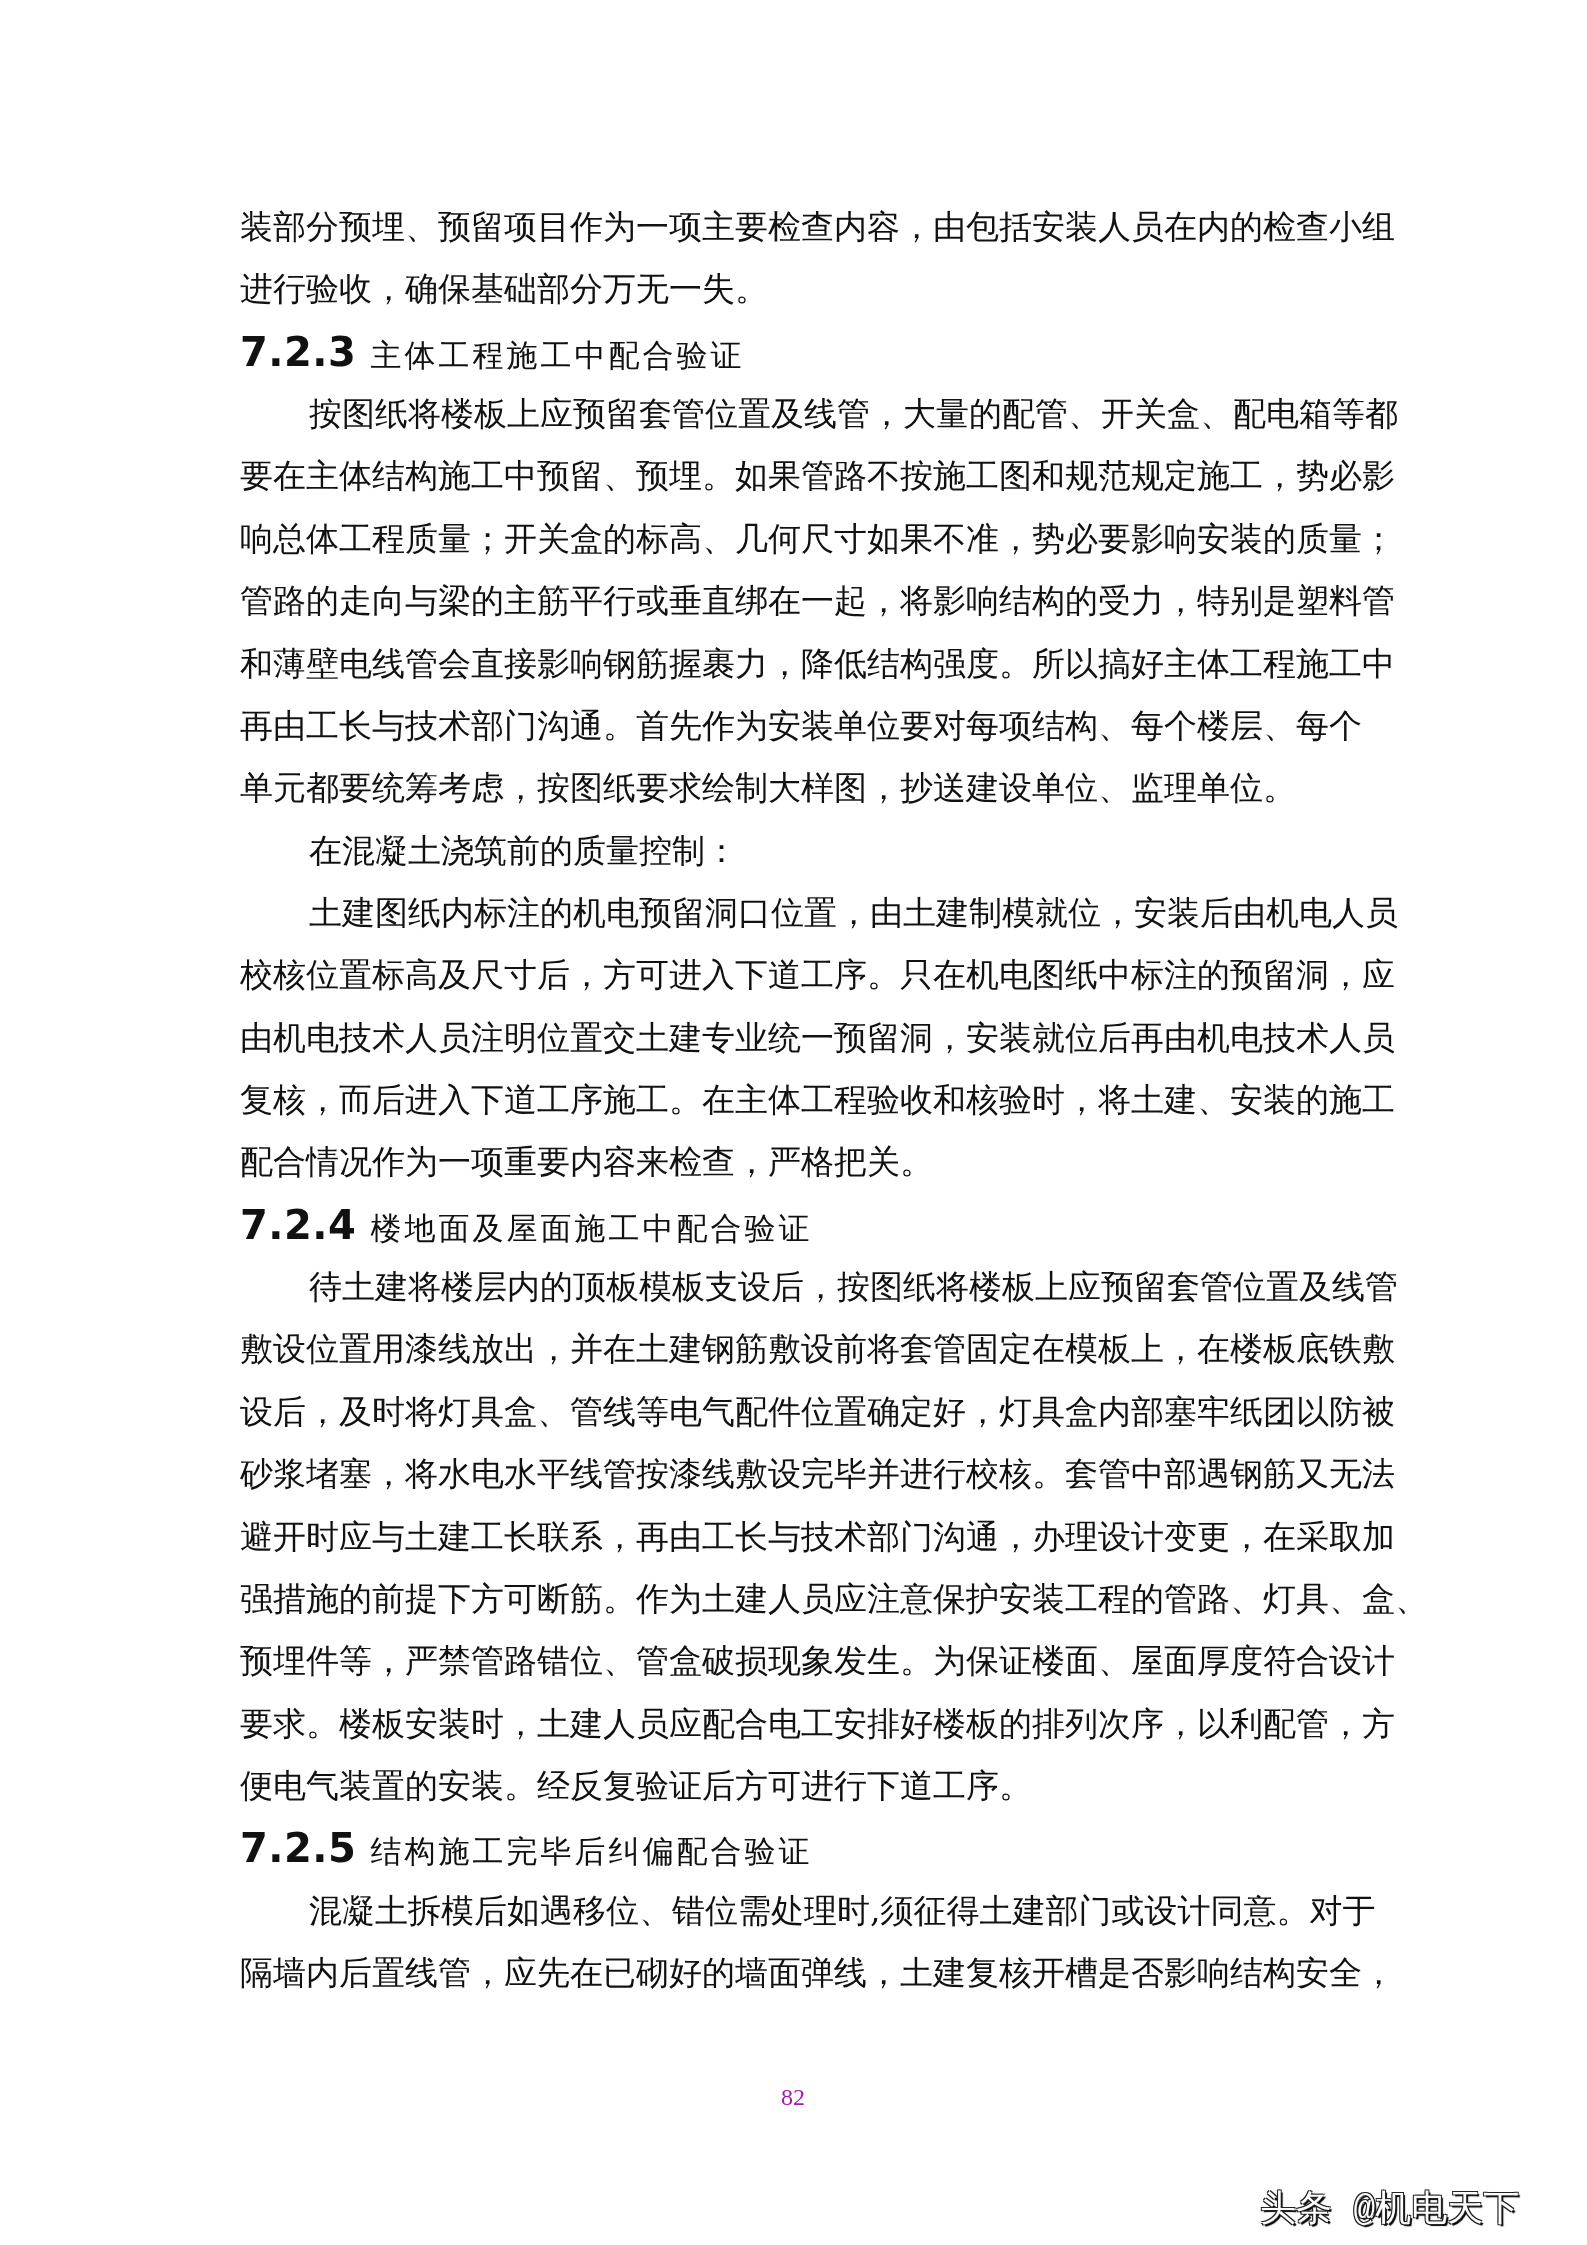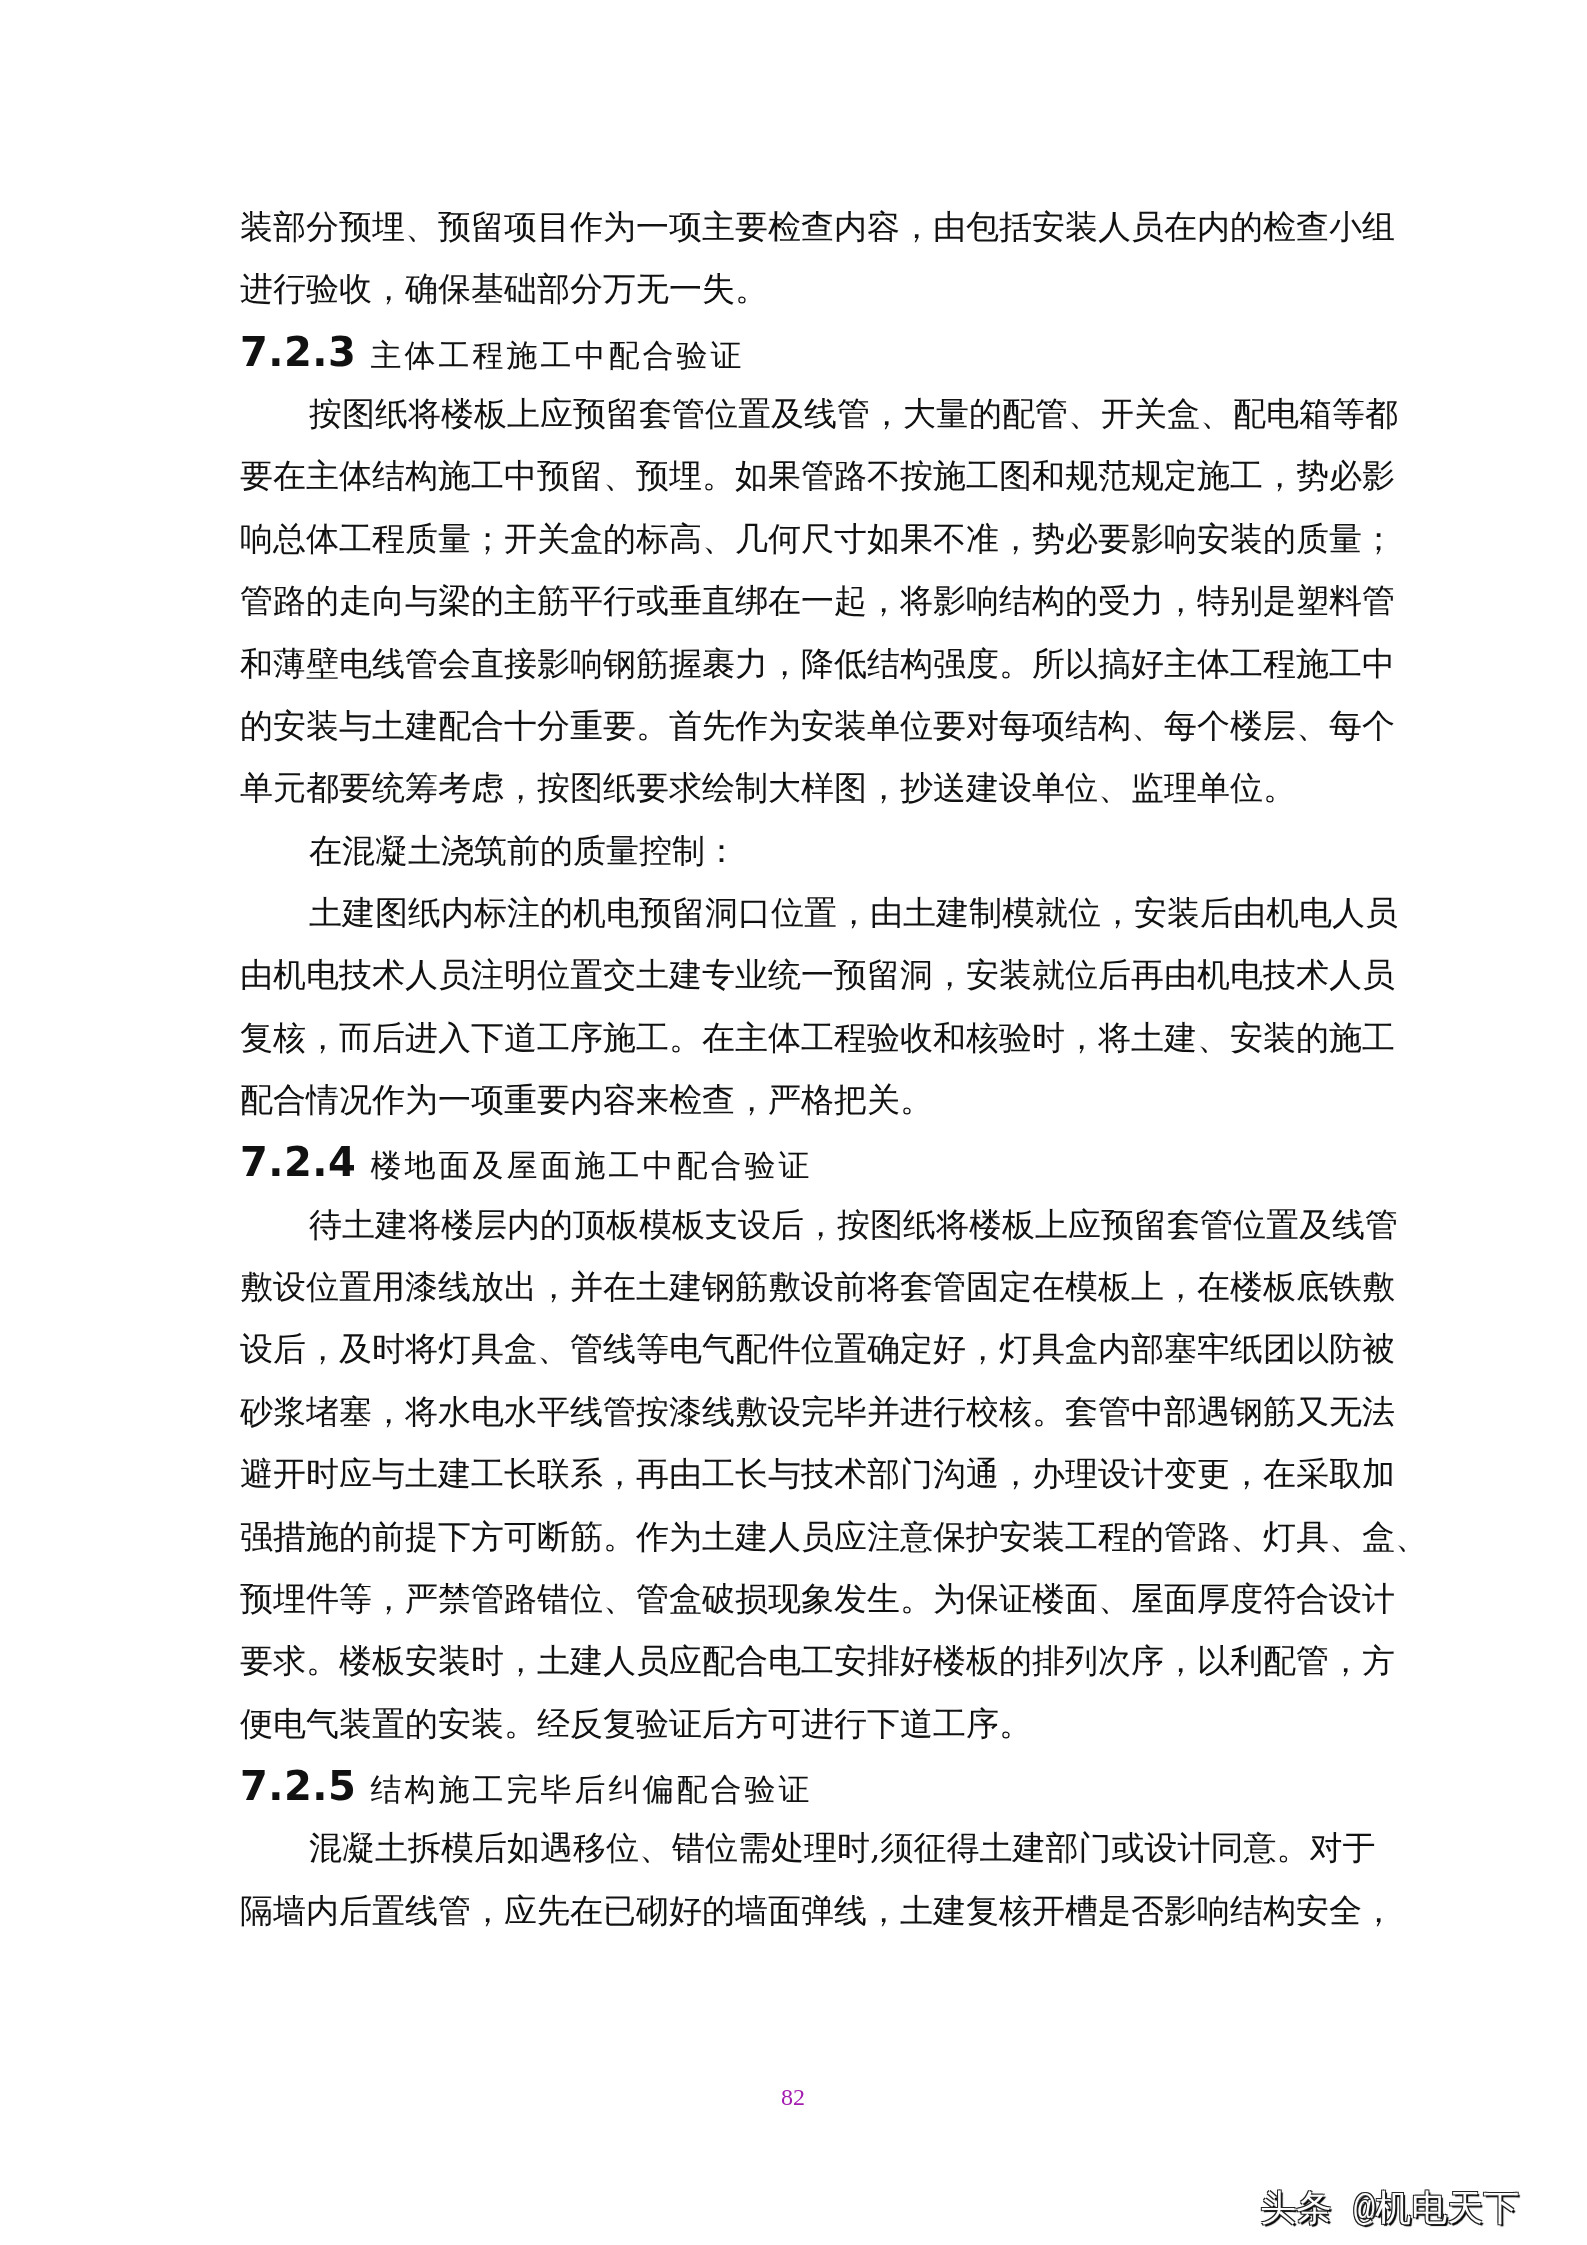--- a/index.html
+++ b/index.html
@@ -45,24 +45,25 @@
 <div class="page">
   <div class="body-text" id="body-text">
       <div class="line full">装部分预埋、预留项目作为一项主要检查内容，由包括安装人员在内的检查小组</div>
       <div class="line last">进行验收，确保基础部分万无一失。</div>
       <div class="heading"><span class="num">7.2.3</span><span class="title">主体工程施工中配合验证</span></div>
       <div class="line full indent">按图纸将楼板上应预留套管位置及线管，大量的配管、开关盒、配电箱等都</div>
       <div class="line full">要在主体结构施工中预留、预埋。如果管路不按施工图和规范规定施工，势必影</div>
       <div class="line full">响总体工程质量；开关盒的标高、几何尺寸如果不准，势必要影响安装的质量；</div>
       <div class="line full">管路的走向与梁的主筋平行或垂直绑在一起，将影响结构的受力，特别是塑料管</div>
       <div class="line full">和薄壁电线管会直接影响钢筋握裹力，降低结构强度。所以搞好主体工程施工中</div>
-      <div class="line full">的安装与土建配合十分重要。首先作为安装单位要对每项结构、每个楼层、每个</div>
+      <div class="line full">再由工长与技术部门沟通。首先作为安装单位要对每项结构、每个楼层、每个</div>
       <div class="line last">单元都要统筹考虑，按图纸要求绘制大样图，抄送建设单位、监理单位。</div>
       <div class="line last indent">在混凝土浇筑前的质量控制：</div>
       <div class="line full indent">土建图纸内标注的机电预留洞口位置，由土建制模就位，安装后由机电人员</div>
+      <div class="line full">校核位置标高及尺寸后，方可进入下道工序。只在机电图纸中标注的预留洞，应</div>
       <div class="line full">由机电技术人员注明位置交土建专业统一预留洞，安装就位后再由机电技术人员</div>
       <div class="line full">复核，而后进入下道工序施工。在主体工程验收和核验时，将土建、安装的施工</div>
       <div class="line last">配合情况作为一项重要内容来检查，严格把关。</div>
       <div class="heading"><span class="num">7.2.4</span><span class="title">楼地面及屋面施工中配合验证</span></div>
       <div class="line full indent">待土建将楼层内的顶板模板支设后，按图纸将楼板上应预留套管位置及线管</div>
       <div class="line full">敷设位置用漆线放出，并在土建钢筋敷设前将套管固定在模板上，在楼板底铁敷</div>
       <div class="line full">设后，及时将灯具盒、管线等电气配件位置确定好，灯具盒内部塞牢纸团以防被</div>
       <div class="line full">砂浆堵塞，将水电水平线管按漆线敷设完毕并进行校核。套管中部遇钢筋又无法</div>
       <div class="line full">避开时应与土建工长联系，再由工长与技术部门沟通，办理设计变更，在采取加</div>
       <div class="line full">强措施的前提下方可断筋。作为土建人员应注意保护安装工程的管路、灯具、盒、</div>

